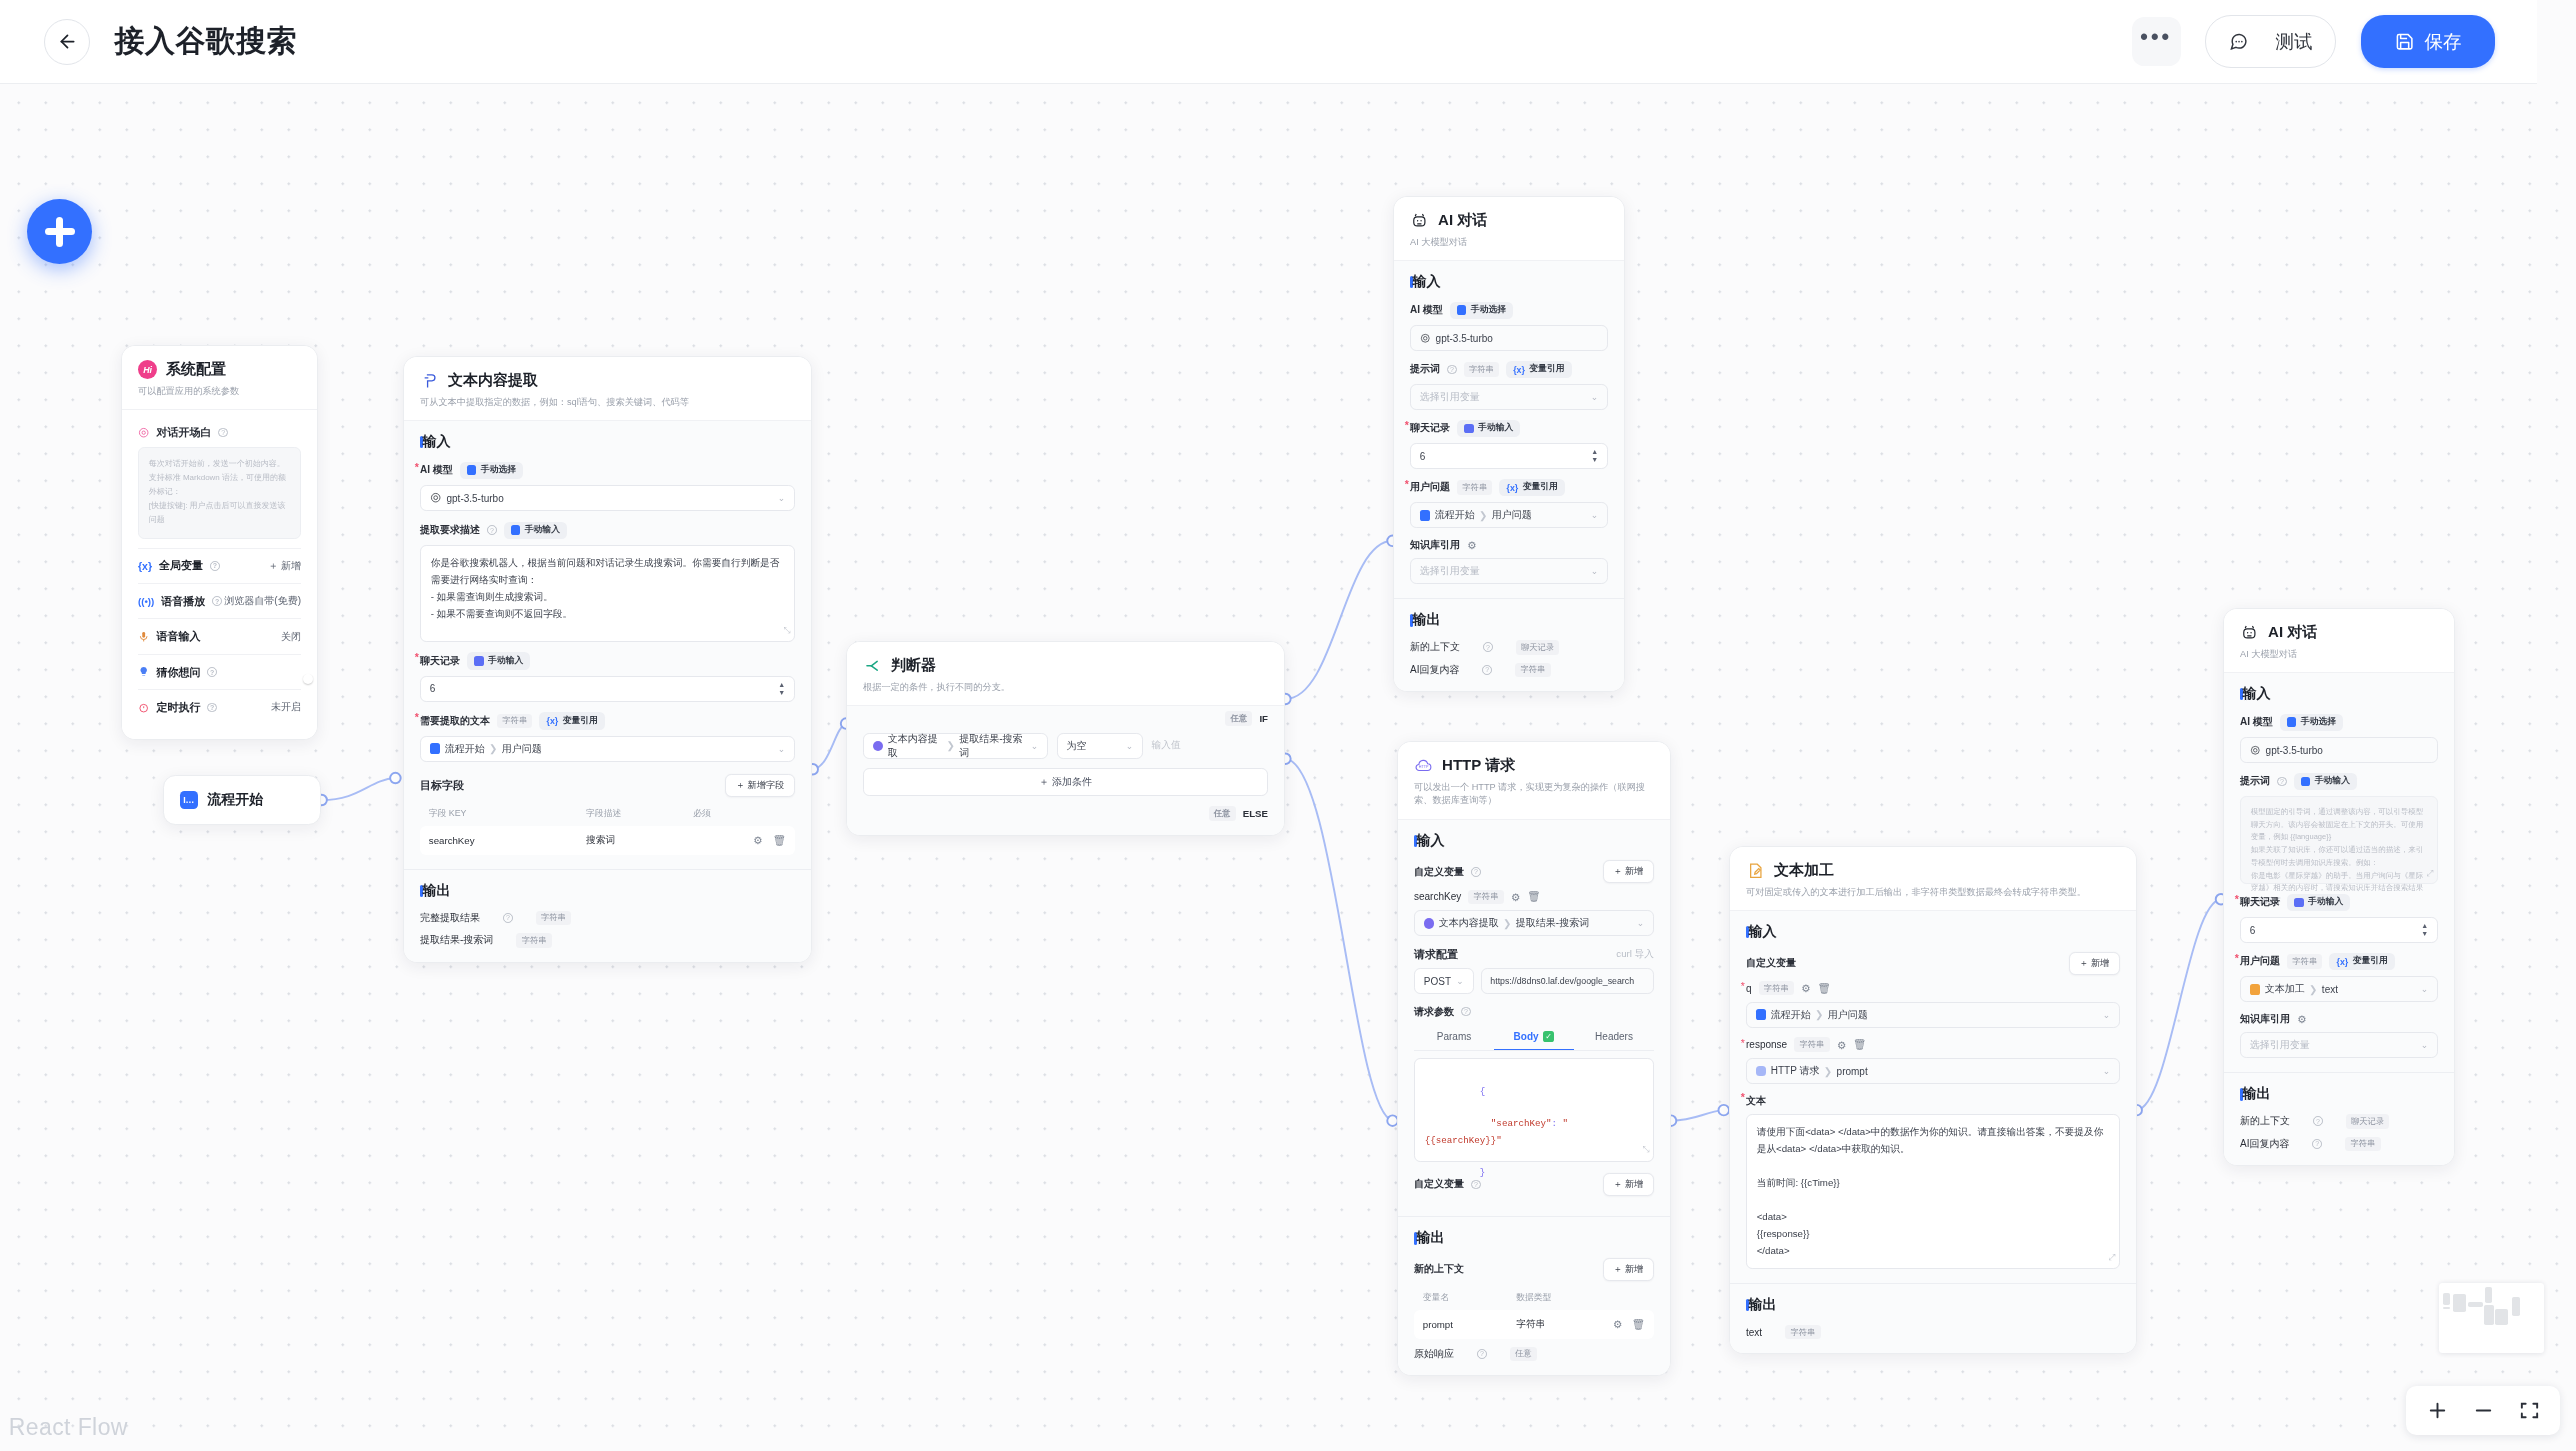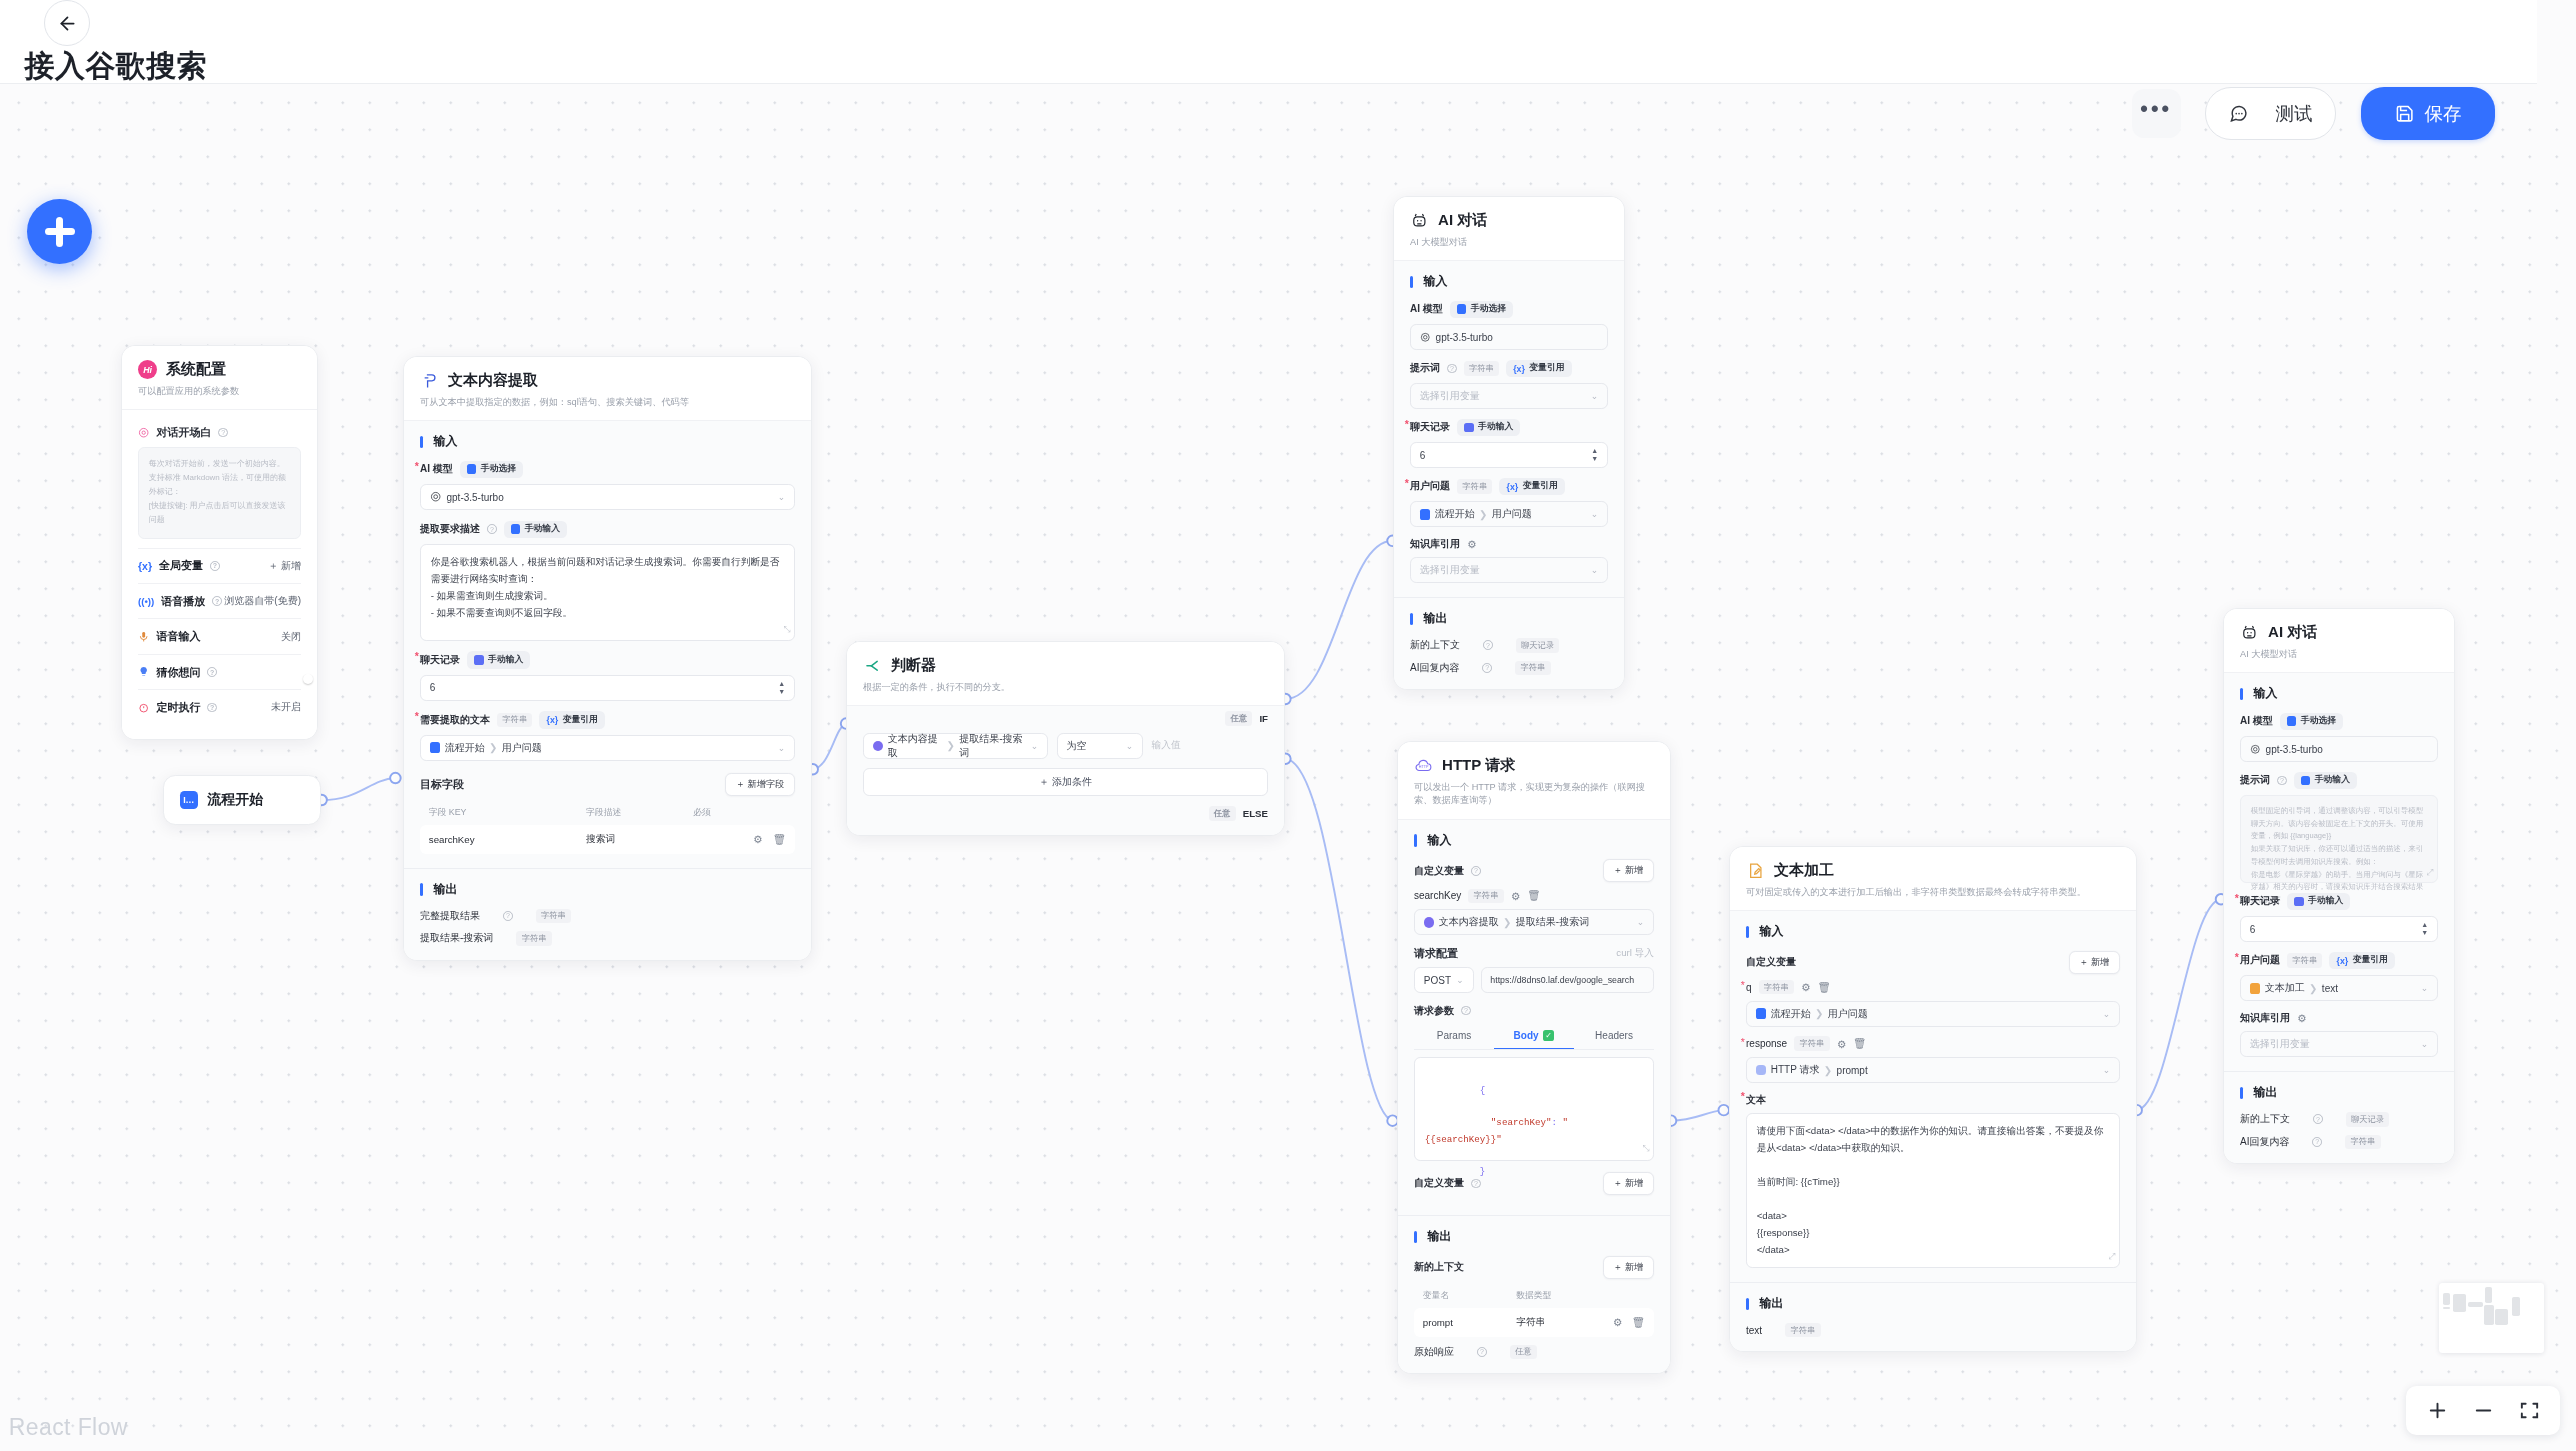--- a/index.html
+++ b/index.html
@@ -8,21 +8,21 @@
     font-family: "Liberation Sans", "DejaVu Sans", sans-serif;
     background: #fbfbfc;
     overflow: hidden;
   }
   .app { position: relative; width: 2576px; height: 1451px; }
 
   
   .header {
     position: absolute; left: 0; top: 0; width: 2537px; height: 84px;
     background: #ffffff; border-bottom: 0.9px solid #eceef1;
-    display: flex; align-items: flex-start; z-index: 40; flex-direction: column;
+    display: flex; align-items: center; z-index: 40;
   }
   .back-btn {
     margin-left: 44px; width: 46px; height: 46px; border-radius: 50%;
     border: 0.9px solid #e2e5ea; background: #fff;
     display: flex; align-items: center; justify-content: center;
     cursor: pointer; flex: 0 0 auto;
   }
   .back-btn svg { width: 21px; height: 21px; }
   .page-title {
     margin-left: 24.6px; font-size: 30px; font-weight: 700; color: #1d2129;
@@ -81,21 +81,21 @@
     overflow: hidden;
   }
   .node-head { padding: 14px 16px 10.5px 16px; background: #fff; }
   .node-title-row { display: flex; align-items: center; gap: 8.8px; }
   .node-icon { width: 19.3px; height: 19.3px; flex: 0 0 auto; display:flex; align-items:center; justify-content:center;}
   .node-title { font-size: 15px; font-weight: 700; color: #1d2129; white-space: nowrap; }
   .node-sub { margin-top: 5.3px; font-size: 9.2px; color: #9aa0ab; line-height: 1.5; }
 
   .section { background: #fafbfc; border-top: 0.9px solid #f0f1f4; padding: 12.3px 16px 14px 16px; }
   .section.white { background: #fff; }
-  .sec-label { display: flex; align-items: center; gap: 11px; font-size: 12px; font-weight: 700; color: #1d2129; margin-bottom: 10.5px; }
+  .sec-label { display: flex; align-items: center; gap: 0; font-size: 14px; font-weight: 700; color: #1d2129; margin-bottom: 10.5px; }
   .sec-bar { width: 2.6px; height: 12.3px; background: #3370ff; border-radius: 1.8px; display: inline-block; }
 
   .field-row { display: flex; align-items: center; gap: 7px; margin-bottom: 6.2px; flex-wrap: wrap; }
   .field-label { font-size: 10px; color: #2b2f38; font-weight: 600; position: relative; }
   .req::before { content: "*"; color: #f0506e; position: absolute; left: -5.3px; top: -2.6px; font-size: 10.5px; }
   .help-ic { width: 9.7px; height: 9.7px; border-radius: 50%; border: 0.9px solid #b9bec7; color: #b9bec7;
              font-size: 7px; display:inline-flex; align-items:center; justify-content:center; line-height:1; }
   .tag-gray { background: #f1f2f5; color: #8d93a0; font-size: 8.3px; padding: 1.8px 5.3px; border-radius: 3.5px; white-space: nowrap; }
   .chip {
     display: inline-flex; align-items: center; gap: 4.4px; background: #eef0f4;

